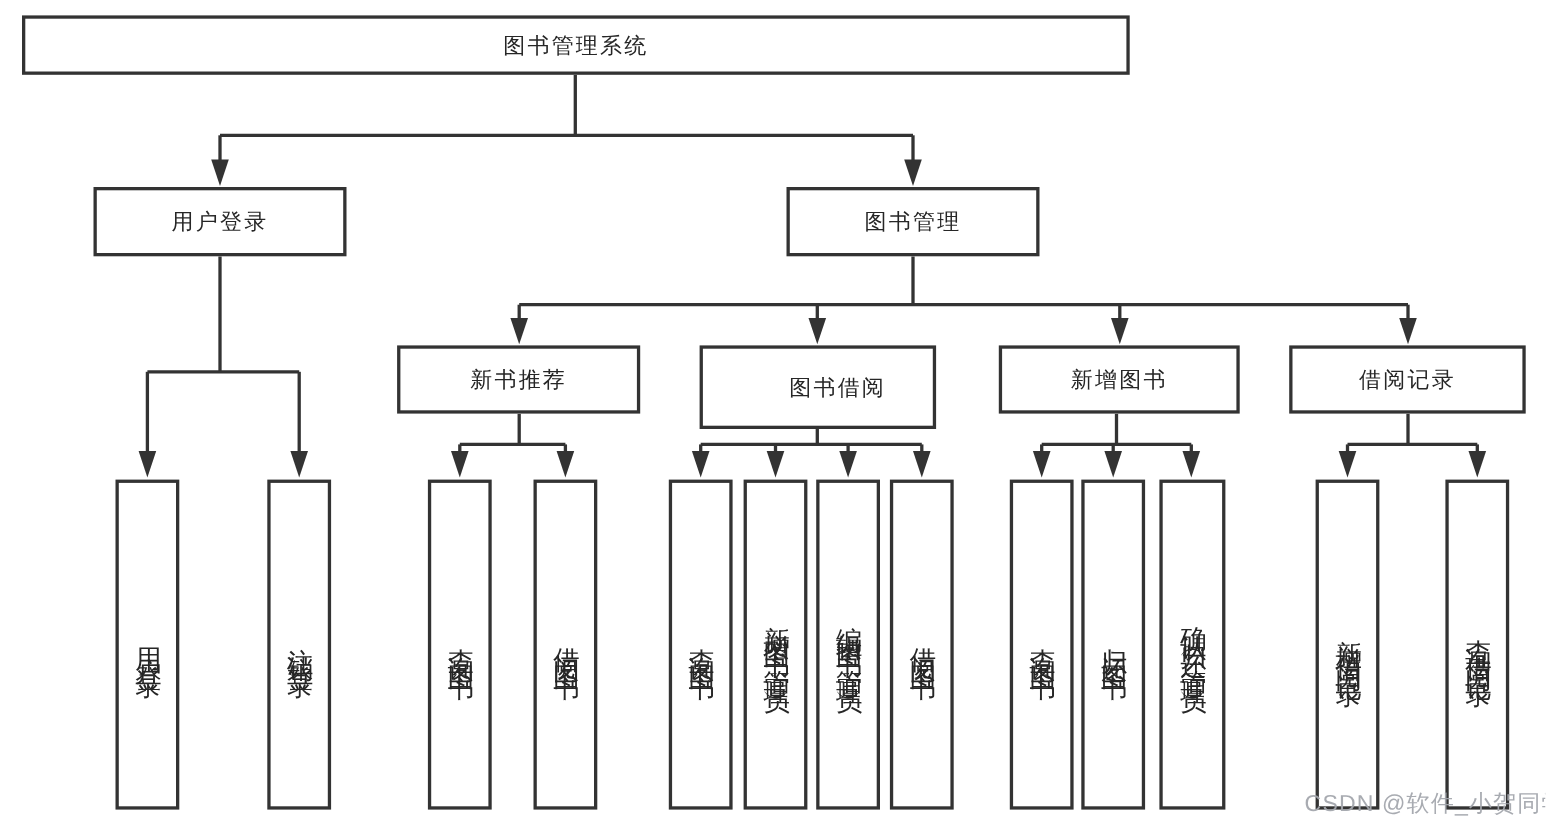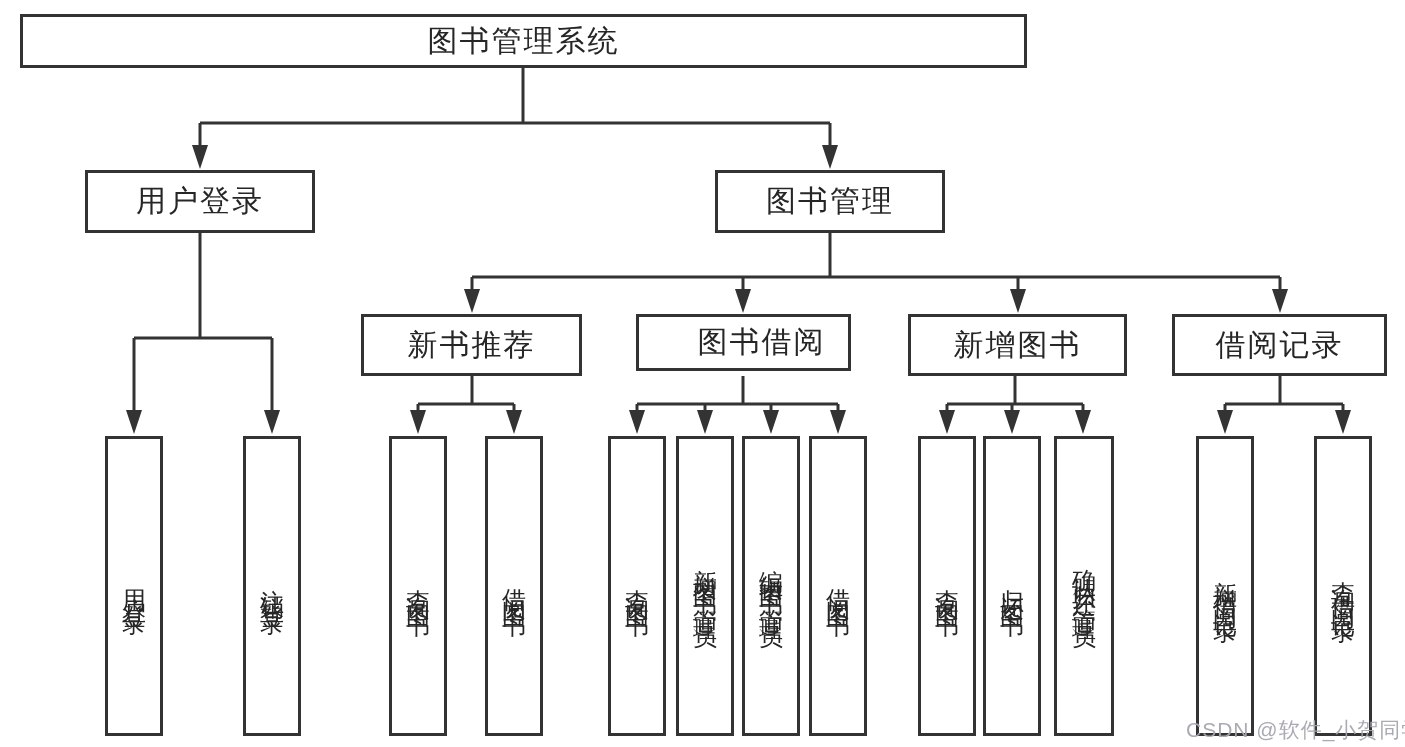--- a/index.html
+++ b/index.html
@@ -12,21 +12,21 @@
     font-family:"Liberation Sans",sans-serif;
     color:#262626;
   }
   #connectors{position:absolute;left:0;top:0;width:1405px;height:747px;}
   .node{
     position:absolute;
     box-sizing:border-box;
     border:3px solid #333333;
     background:#ffffff;
     display:flex;align-items:center;justify-content:center;
-    font-size:30px;letter-spacing:2px;
+    font-size:20px;letter-spacing:2px;
     color:#262626;
     white-space:nowrap;
   }
   .leaf{
     position:absolute;
     box-sizing:border-box;
     border:3px solid #333333;
     background:#ffffff;
     display:flex;align-items:center;justify-content:center;
   }
@@ -115,21 +115,21 @@
   <div class="node" style="left:85px;top:170px;width:230px;height:63px;">
     <span>用户登录</span>
   </div>
   <div class="node" style="left:361px;top:314px;width:221px;height:62px;">
     <span>新书推荐</span>
   </div>
 
   <div class="node" style="left:715px;top:170px;width:230px;height:63px;">
     <span>图书管理</span>
   </div>
-  <div class="node" style="left:636px;top:314px;width:215px;height:57px;padding-left:36px;">
+  <div class="node" style="left:636px;top:314px;width:215px;height:76px;padding-left:36px;">
     <span>图书借阅</span>
   </div>
   <div class="node" style="left:908px;top:314px;width:219px;height:62px;">
     <span>新增图书</span>
   </div>
   <div class="node" style="left:1172px;top:314px;width:215px;height:62px;">
     <span>借阅记录</span>
   </div>
 
   <div class="leaf" style="left:105px;top:436px;width:58px;height:300px;">

